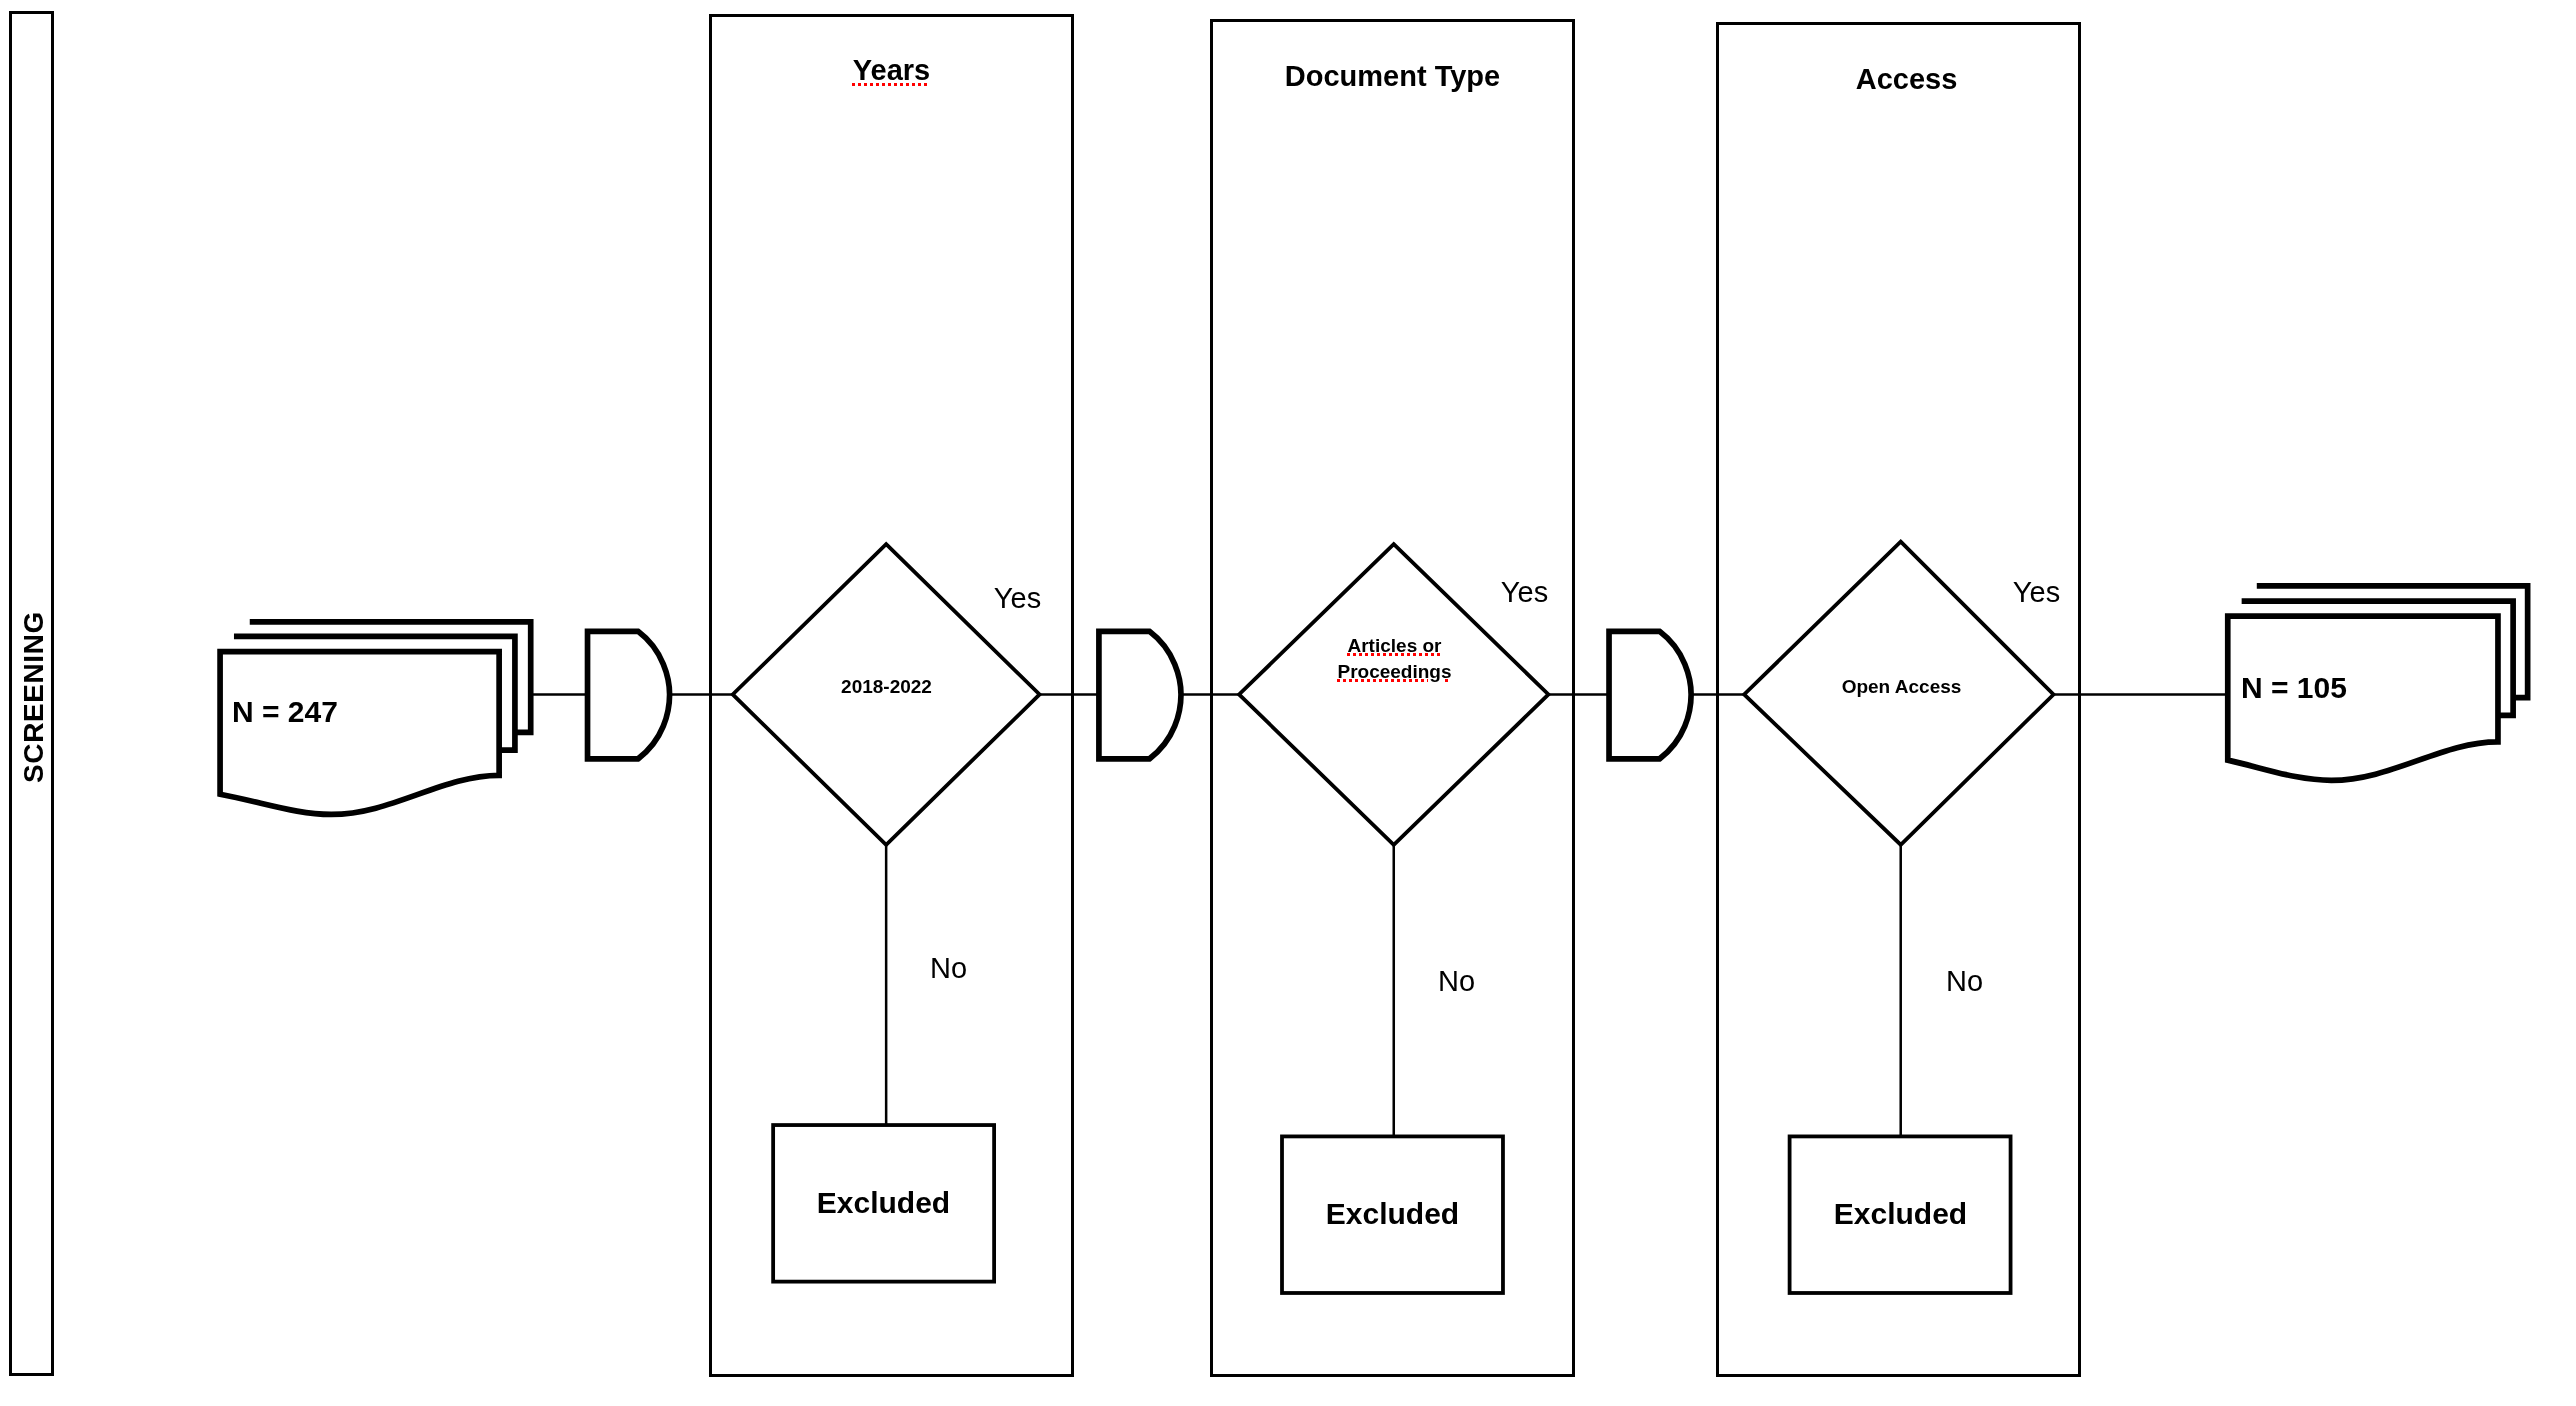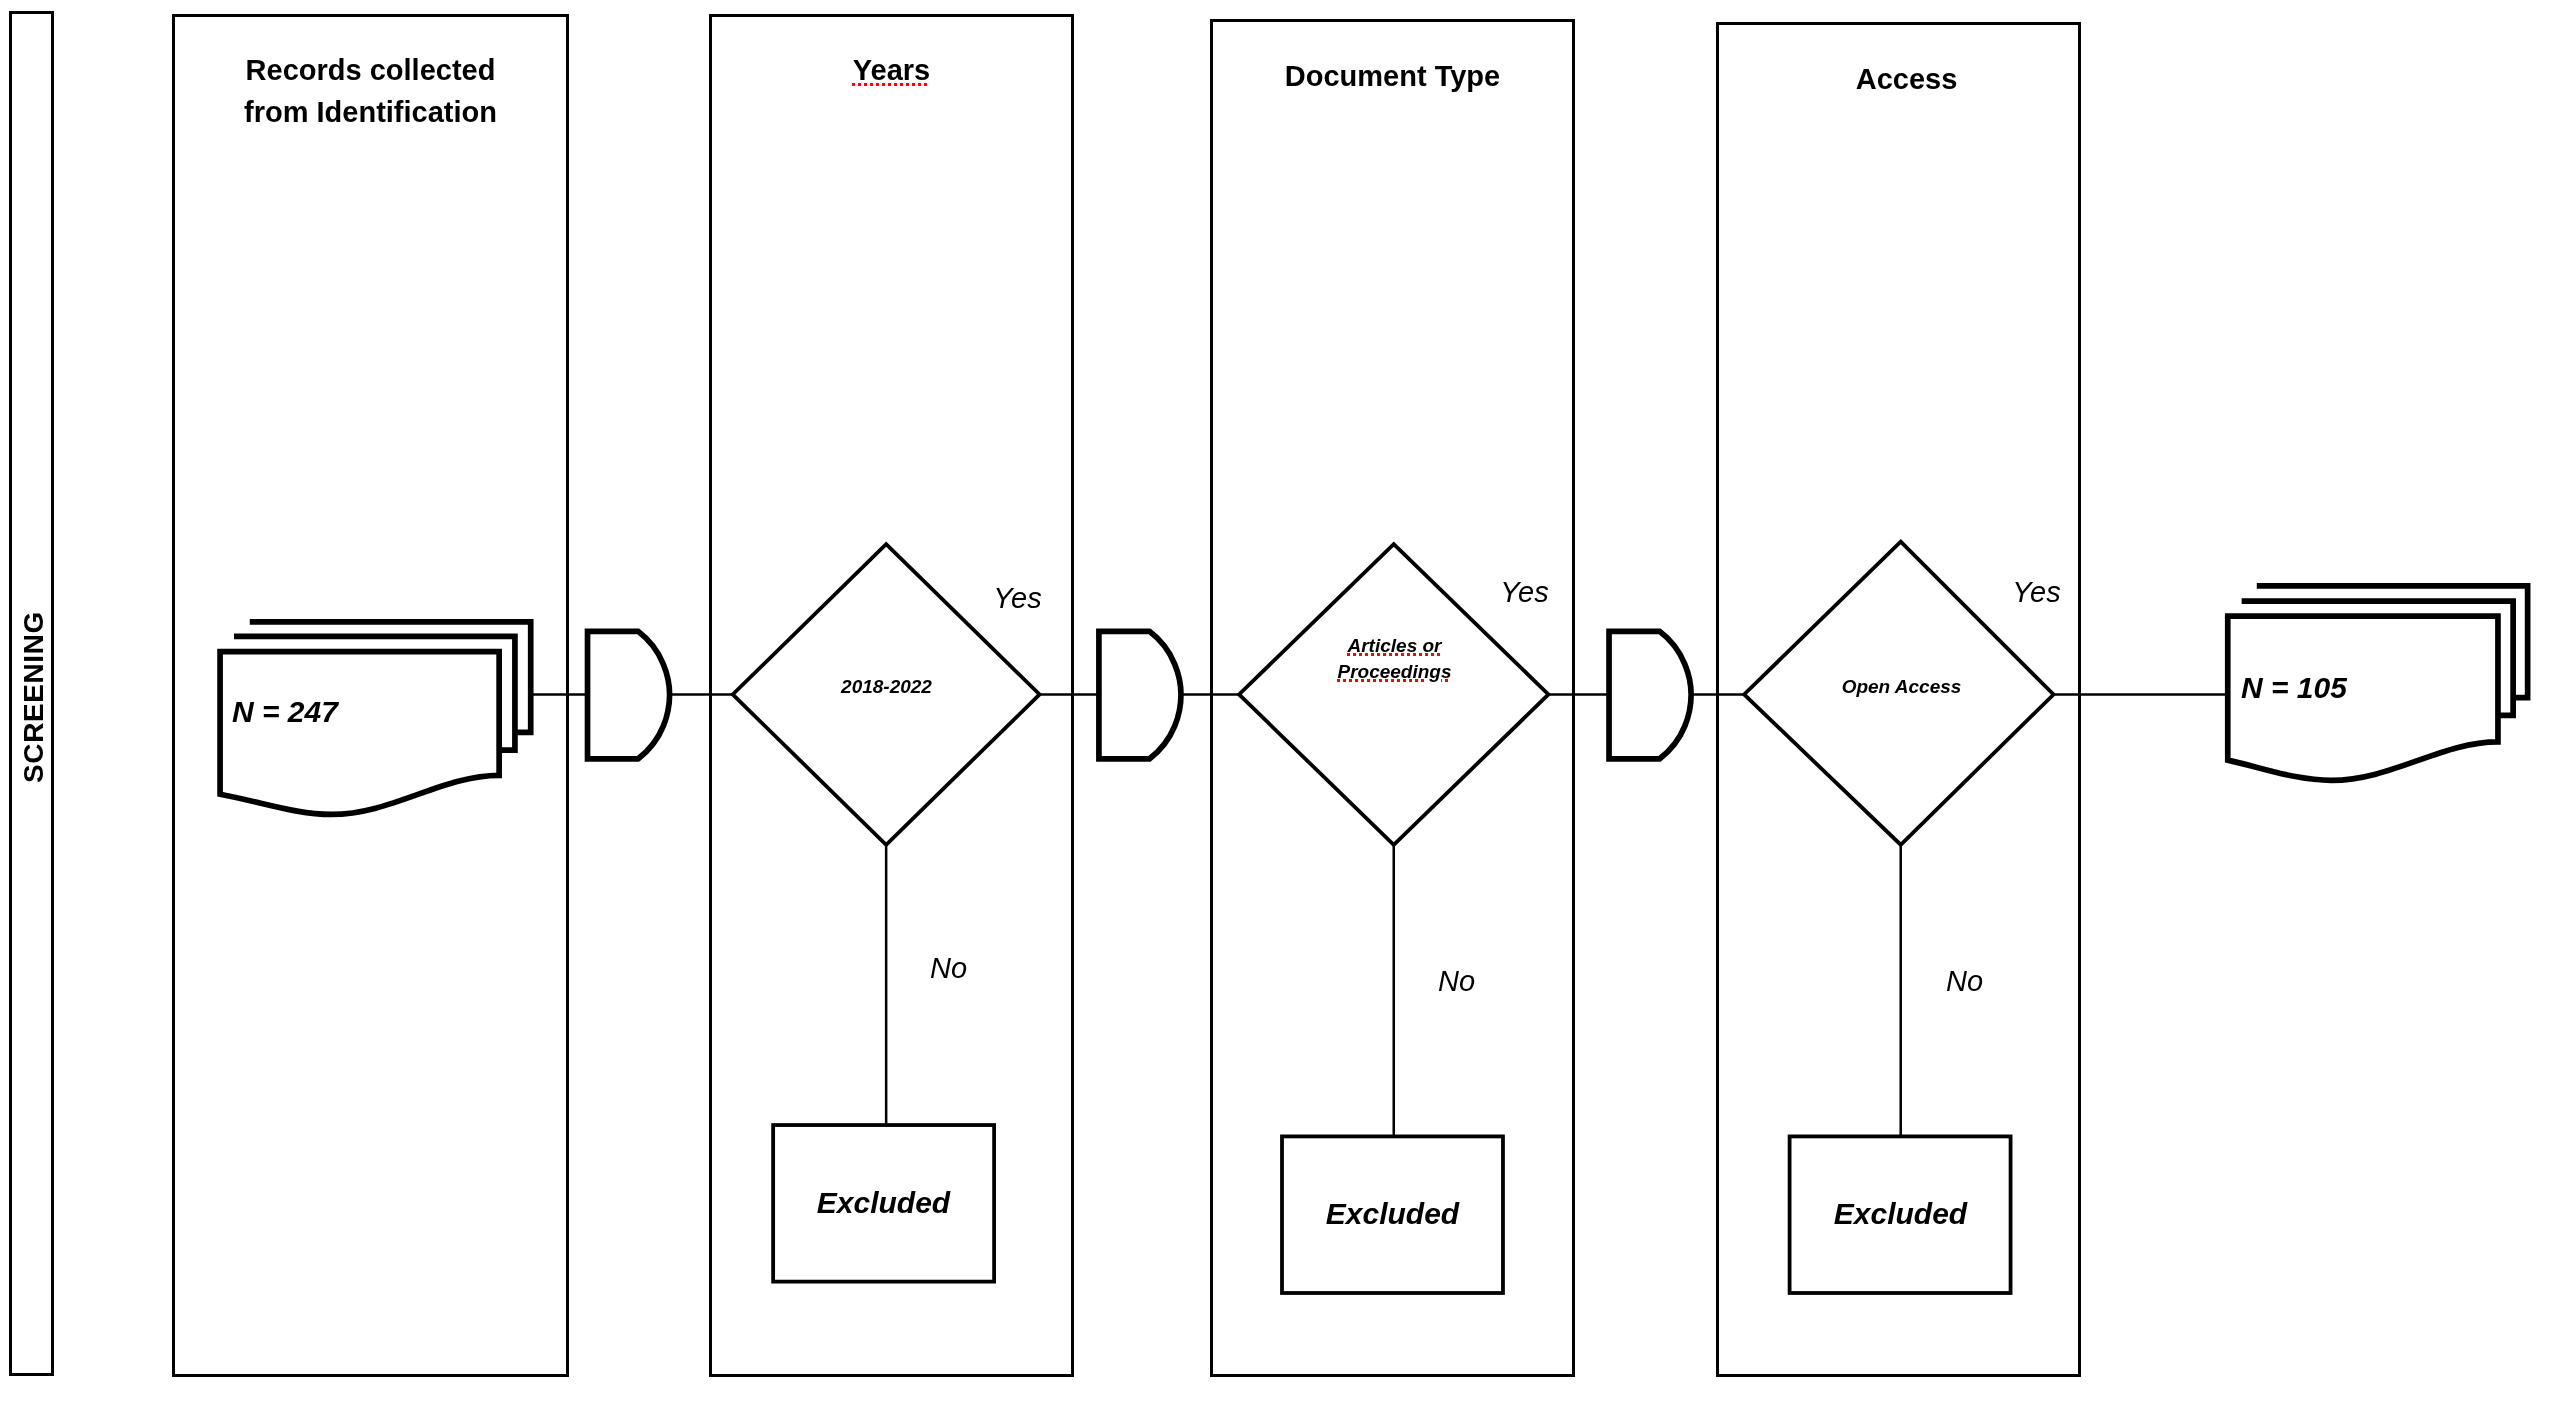--- a/index.html
+++ b/index.html
@@ -61,45 +61,40 @@
     top: 0;
     width: 2576px;
     height: 1406px;
   }
   
   .lbl {
     position: absolute;
     color: #000000;
     white-space: pre-line;
     text-align: center;
-    font-style: italic;
   }
   .lbl.yn    { font-weight: normal; font-size: 29px; }
   .lbl.ncount{ font-weight: bold; font-size: 30px; text-align: left; }
   .lbl.excl  { font-weight: bold; font-size: 30px; }
   .lbl.dia   { font-weight: bold; font-size: 19px; line-height: 1.35; }
   .lbl.dia.misspelled {
     text-decoration: underline;
     text-decoration-style: dotted;
     text-decoration-color: #ff0000;
     text-decoration-thickness: 2.5px;
     text-underline-offset: 1.3px;
   }
 </style>
 </head>
 <body>
 
 <div id="stage">
 
   <div class="lane" style="left:8.8px; top:11.4px; width:45px; height:1365px;"></div>
 
-  <div class="lane" style="left:172px; top:14px; width:397px; height:1363px;">
-    <div class="lane-title" style="top:32px;">Records collected
-from Identification</div>
-  </div>
 
   <div class="lane" style="left:709px; top:14px; width:365px; height:1363px;">
     <div class="lane-title misspelled" style="top:32px;">Years</div>
   </div>
 
   <div class="lane" style="left:1210px; top:19px; width:365px; height:1358px;">
     <div class="lane-title" style="top:33px;">Document Type</div>
   </div>
 
   <div class="lane" style="left:1716px; top:21.5px; width:365px; height:1355px;">

